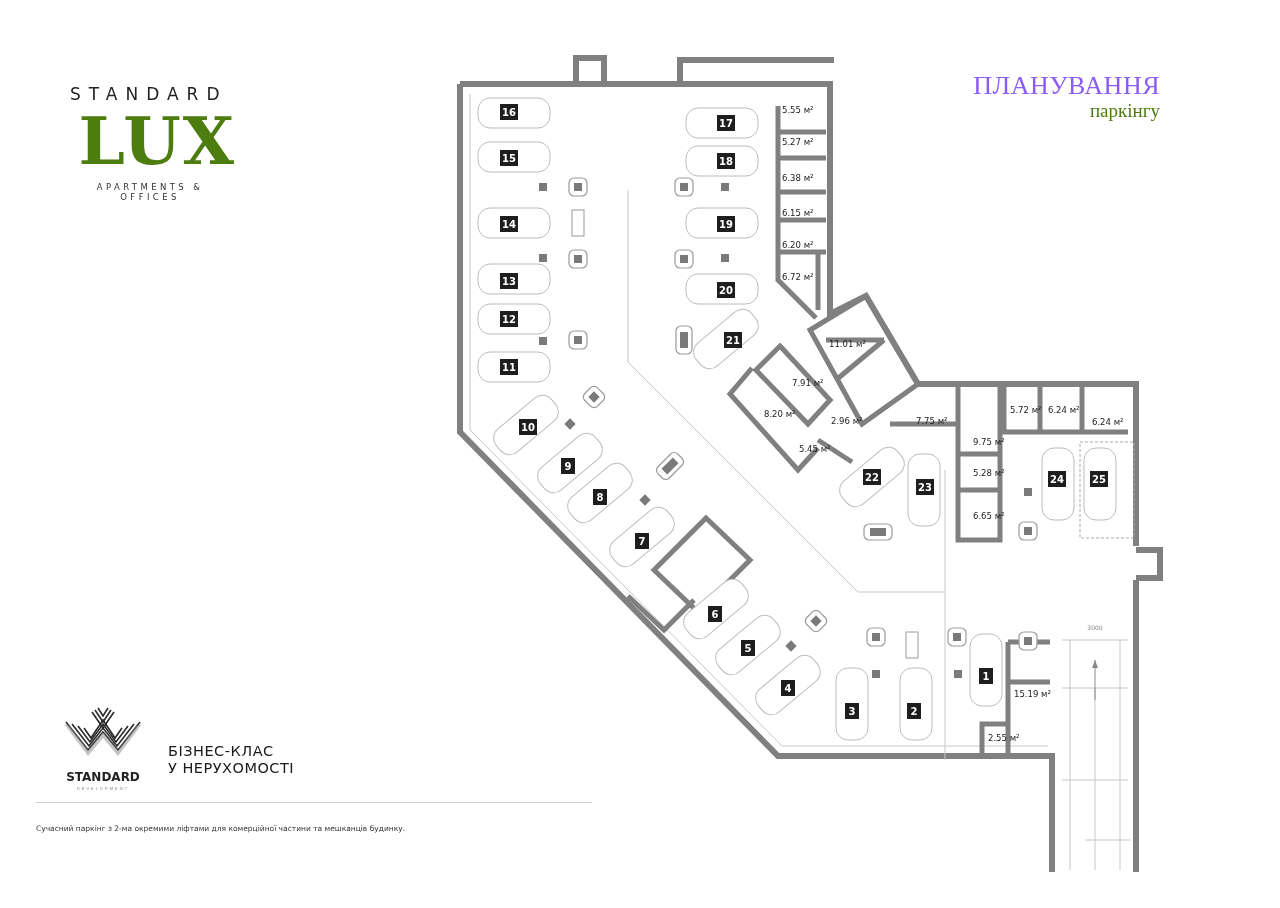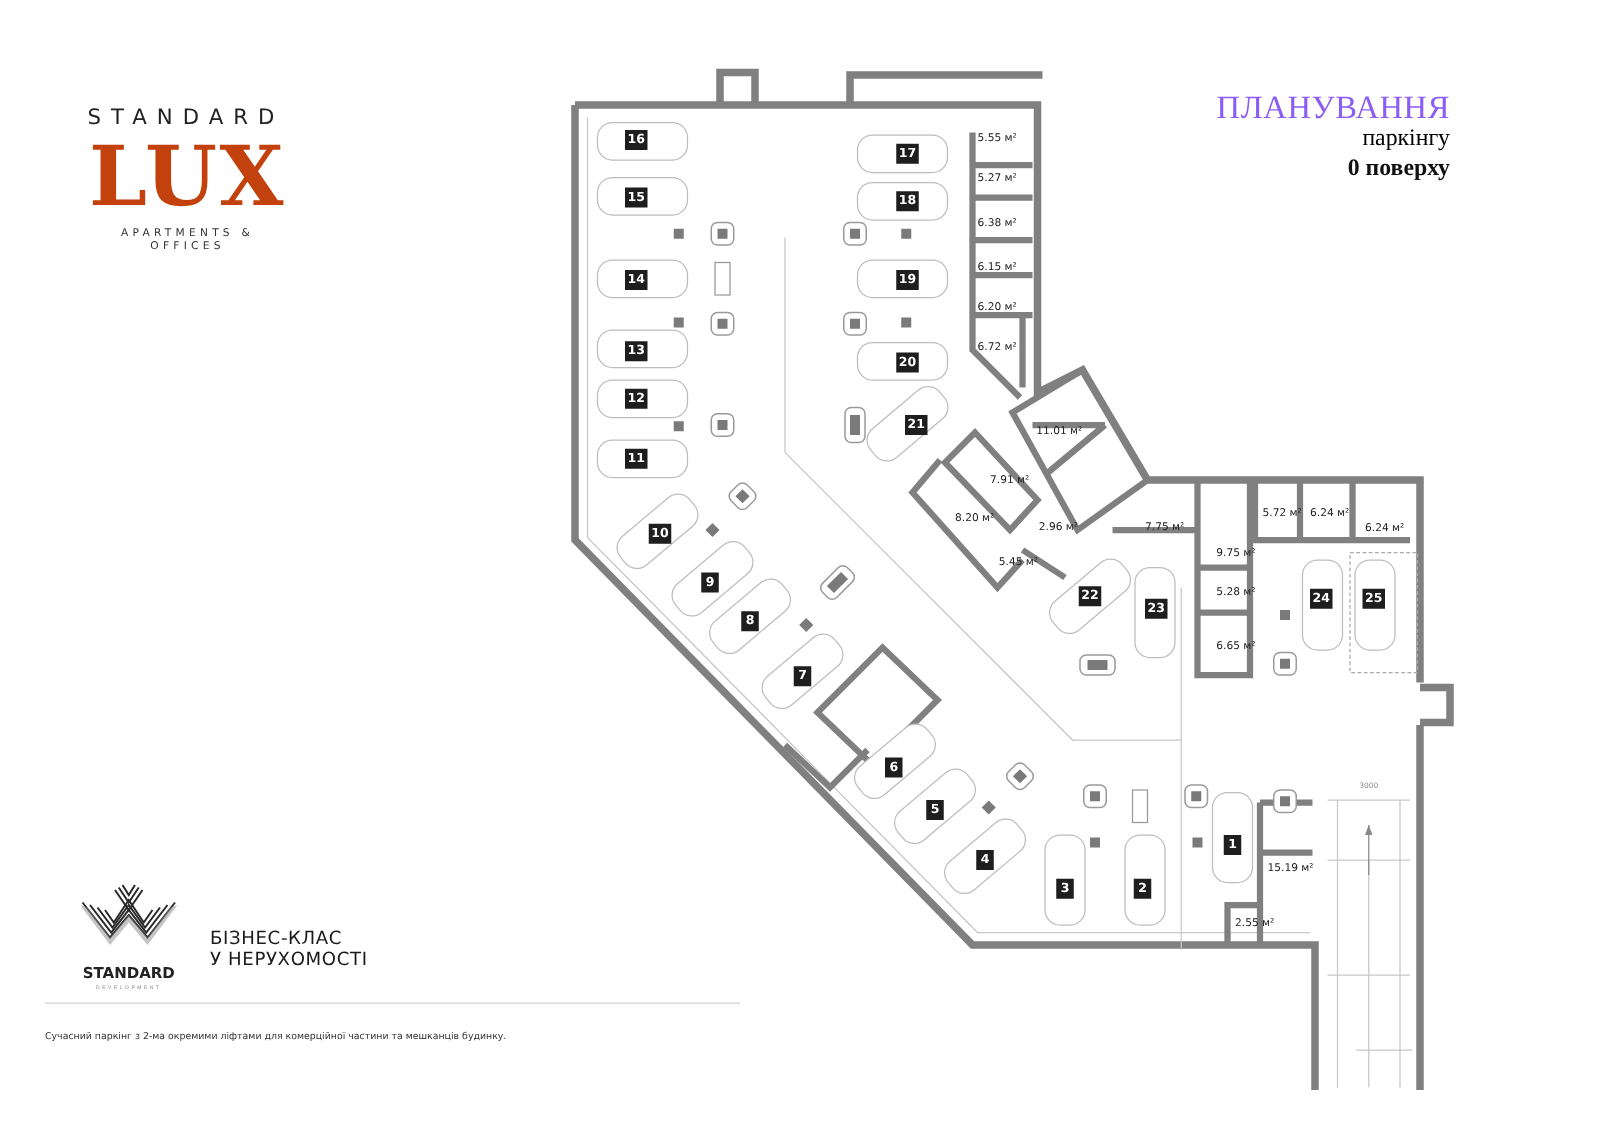--- a/index.html
+++ b/index.html
@@ -1,23 +1,23 @@
 <!DOCTYPE html>
 <html><head>
 <meta charset="utf-8">
 <style>
   html, body { margin:0; padding:0; background:#ffffff; }
   body { width:1280px; height:908px; position:relative; overflow:hidden; font-family:"Liberation Sans", sans-serif; color:#1a1a1a; }
   .brand-top { position:absolute; left:64px; top:84px; width:172px; text-align:center; }
   .brand-standard { font-family:"DejaVu Sans", sans-serif; font-size:17px; letter-spacing:8px; color:#222; margin-left:6px; text-align:left; }
-  .brand-lux { font-family:"DejaVu Serif", serif; font-size:66px; font-weight:bold; line-height:66px; letter-spacing:2px; color:#c2410c; margin-top:4px; }
+  .brand-lux { font-family:"DejaVu Serif", serif; font-size:66px; font-weight:bold; line-height:66px; letter-spacing:2px; color:#4d7c0f; margin-top:4px;text-align:right; }
   .brand-sub { font-family:"DejaVu Sans", sans-serif; font-size:8.5px; letter-spacing:3.4px; color:#333; margin-top:8px; text-align:center; }
   .title-block { position:absolute; right:120px; top:72px; text-align:right; font-family:"Liberation Serif", serif; }
   .title-1 { font-size:26px; color:#8b5cf6; letter-spacing:0.5px; line-height:28px; }
-  .title-2 { font-size:19px; color:#000000; line-height:22px; }
+  .title-2 { font-size:19px; color:#4d7c0f; line-height:22px; }
   .title-3 { font-size:19px; font-weight:bold; color:#111; line-height:26px; }
   .dev-logo { position:absolute; left:62px; top:706px; width:82px; }
   .dev-logo-name { font-family:"DejaVu Sans", sans-serif; font-weight:bold; font-size:12px; text-align:center; color:#222; margin-top:2px; }
   .dev-logo-sub { font-size:4px; letter-spacing:2px; text-align:center; color:#888; margin-top:2px; }
   .slogan { position:absolute; left:168px; top:743px; font-family:"DejaVu Sans", sans-serif; font-weight:normal; font-size:14.5px; line-height:17px; color:#1a1a1a; letter-spacing:0.5px; }
   .divider { position:absolute; left:36px; top:802px; width:556px; height:1px; background:#cfcfcf; }
   .caption { position:absolute; left:36px; top:824px; font-family:"DejaVu Sans", sans-serif; font-size:7.5px; color:#333; }
   svg.plan { position:absolute; left:0; top:0; }
   .wall { fill:none; stroke:#808080; stroke-width:6; stroke-linejoin:miter; }
   .iwall { fill:none; stroke:#808080; stroke-width:5; }
@@ -34,21 +34,20 @@
 
 <div class="brand-top">
   <div class="brand-standard">STANDARD</div>
   <div class="brand-lux">LUX</div>
   <div class="brand-sub">APARTMENTS &amp; OFFICES</div>
 </div>
 
 <div class="title-block">
   <div class="title-1">ПЛАНУВАННЯ</div>
   <div class="title-2">паркінгу</div>
-  <div class="title-3">0 поверху</div>
 </div>
 
 <div class="dev-logo">
   <svg width="82" height="58" viewBox="0 0 82 58">
     <g fill="none" stroke="#2a2a2a" stroke-width="1.6">
       <path d="M4 16 L26 44 L41 26 L56 44 L78 16"></path>
       <path d="M10 18 L27 40 L41 22 L55 40 L72 18"></path>
       <path d="M16 20 L28 36 L41 18 L54 36 L66 20"></path>
       <path d="M22 22 L29 32 L41 14 L53 32 L60 22"></path>
       <path d="M30 6 L41 22 L52 6"></path>

